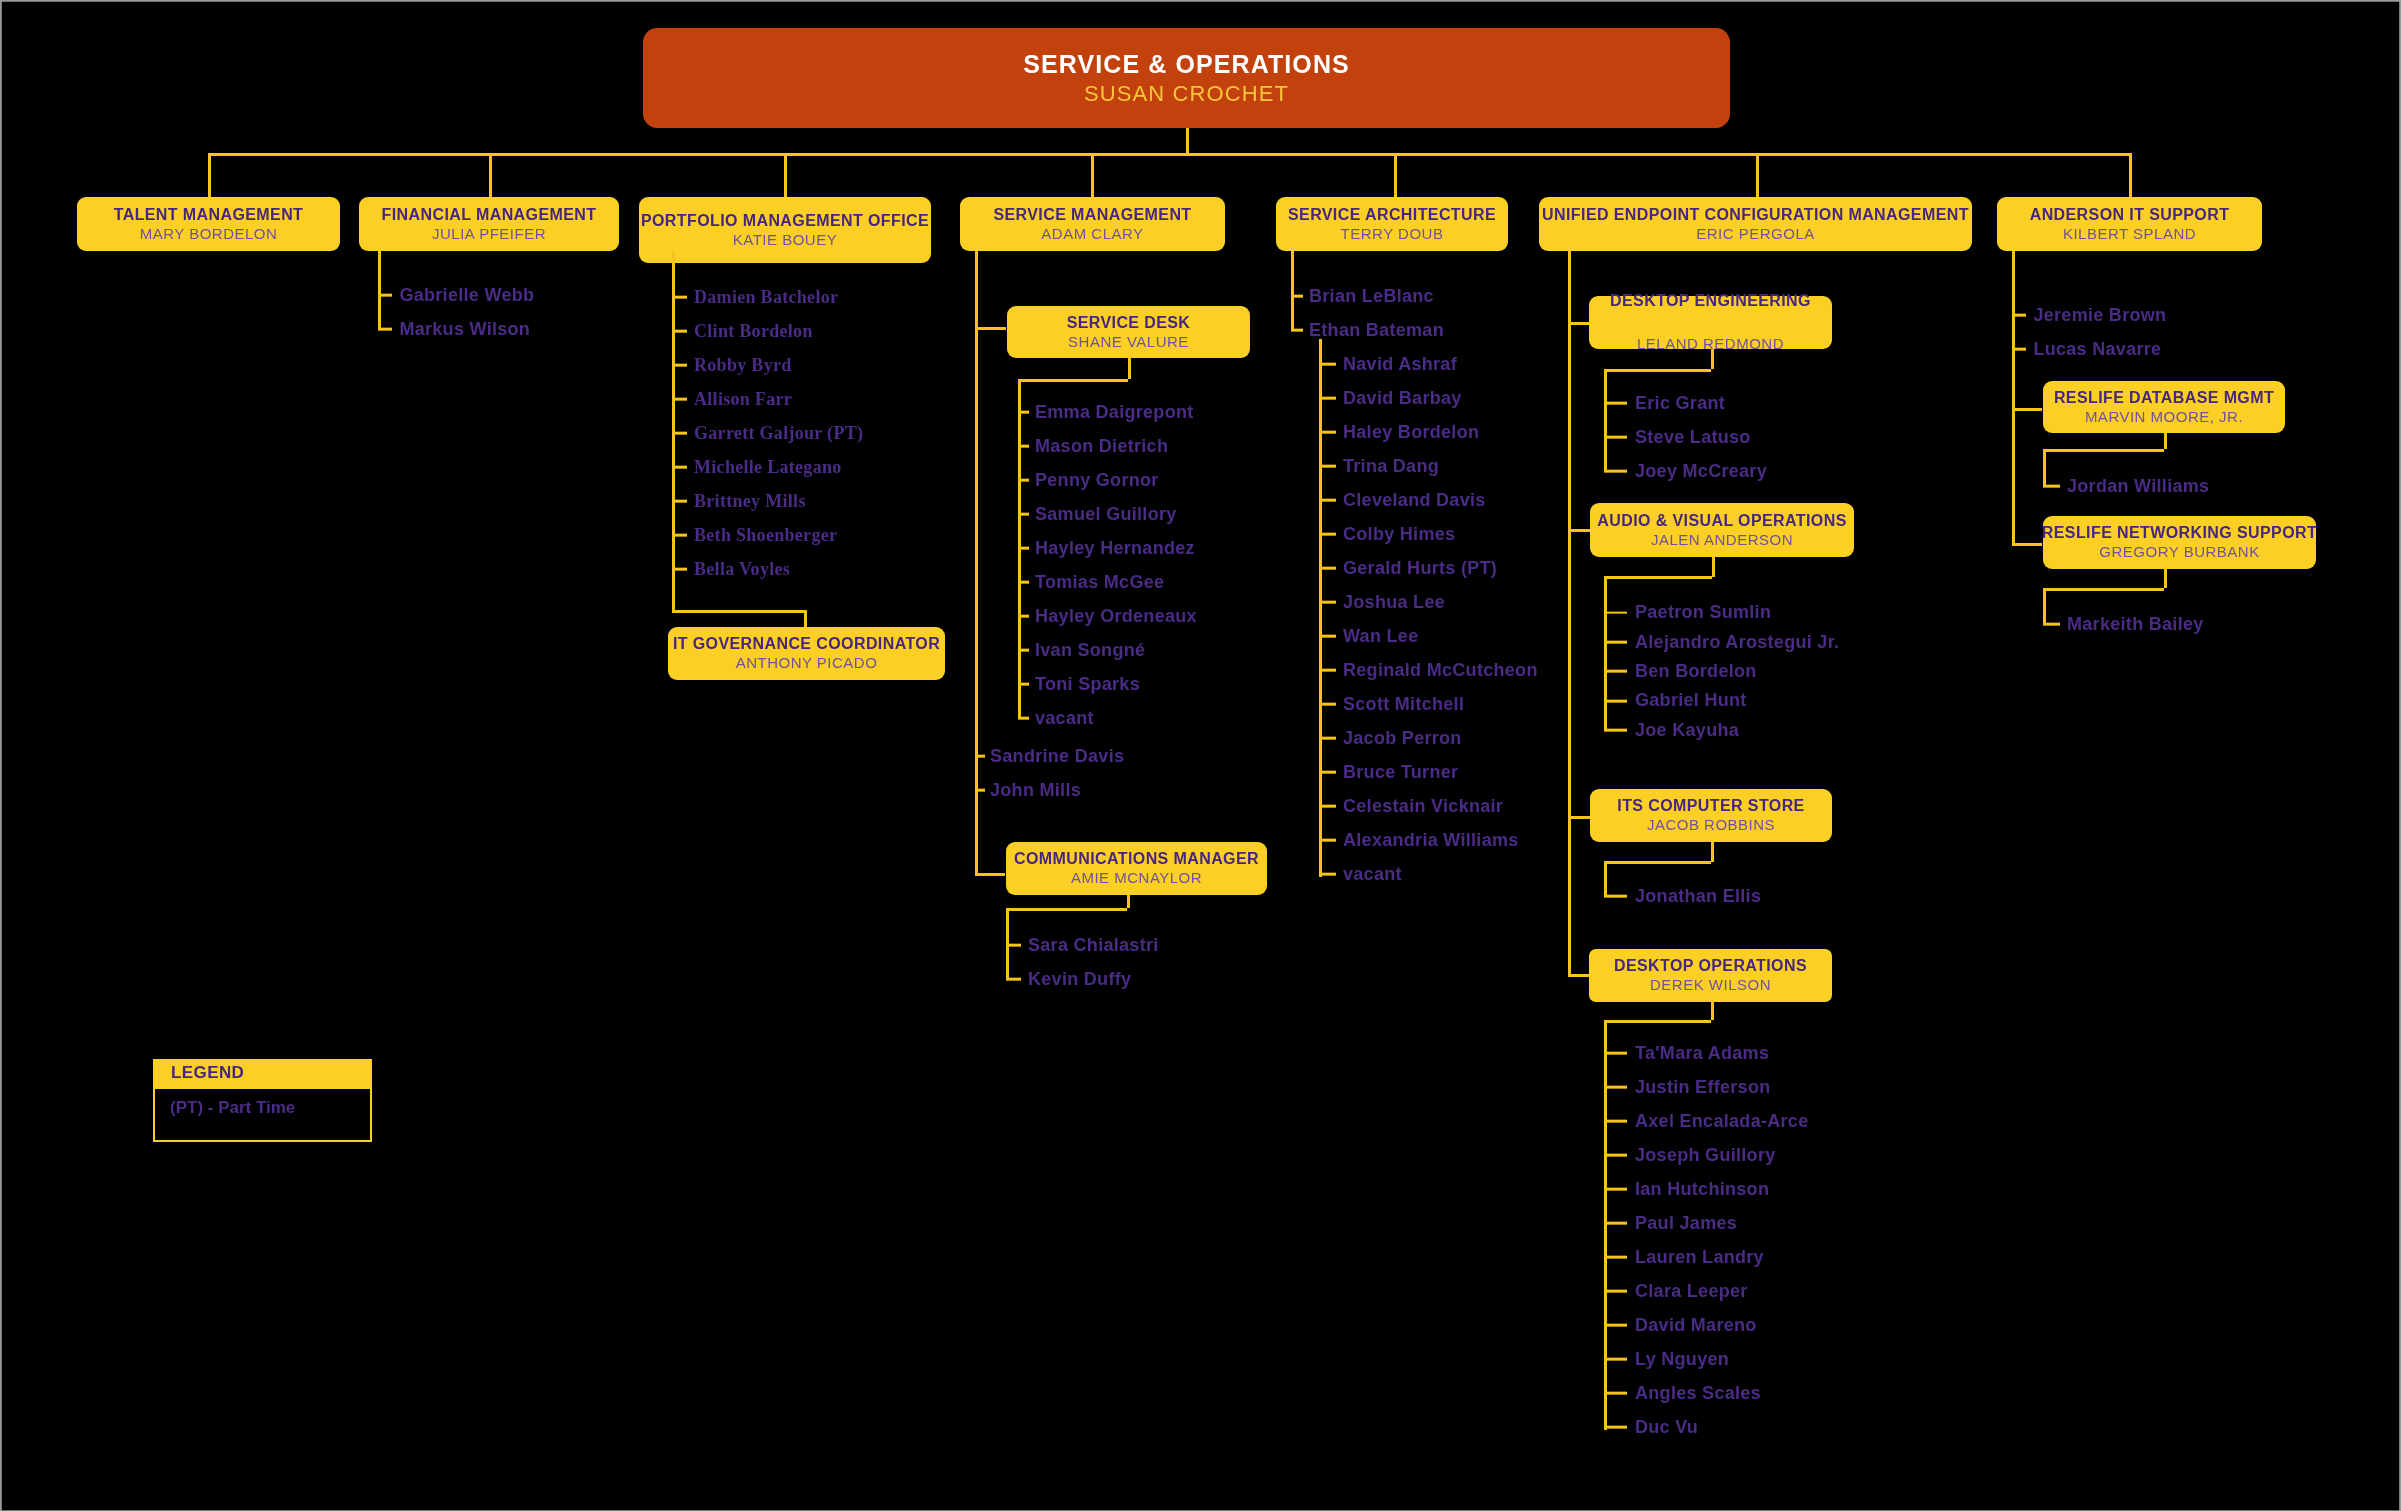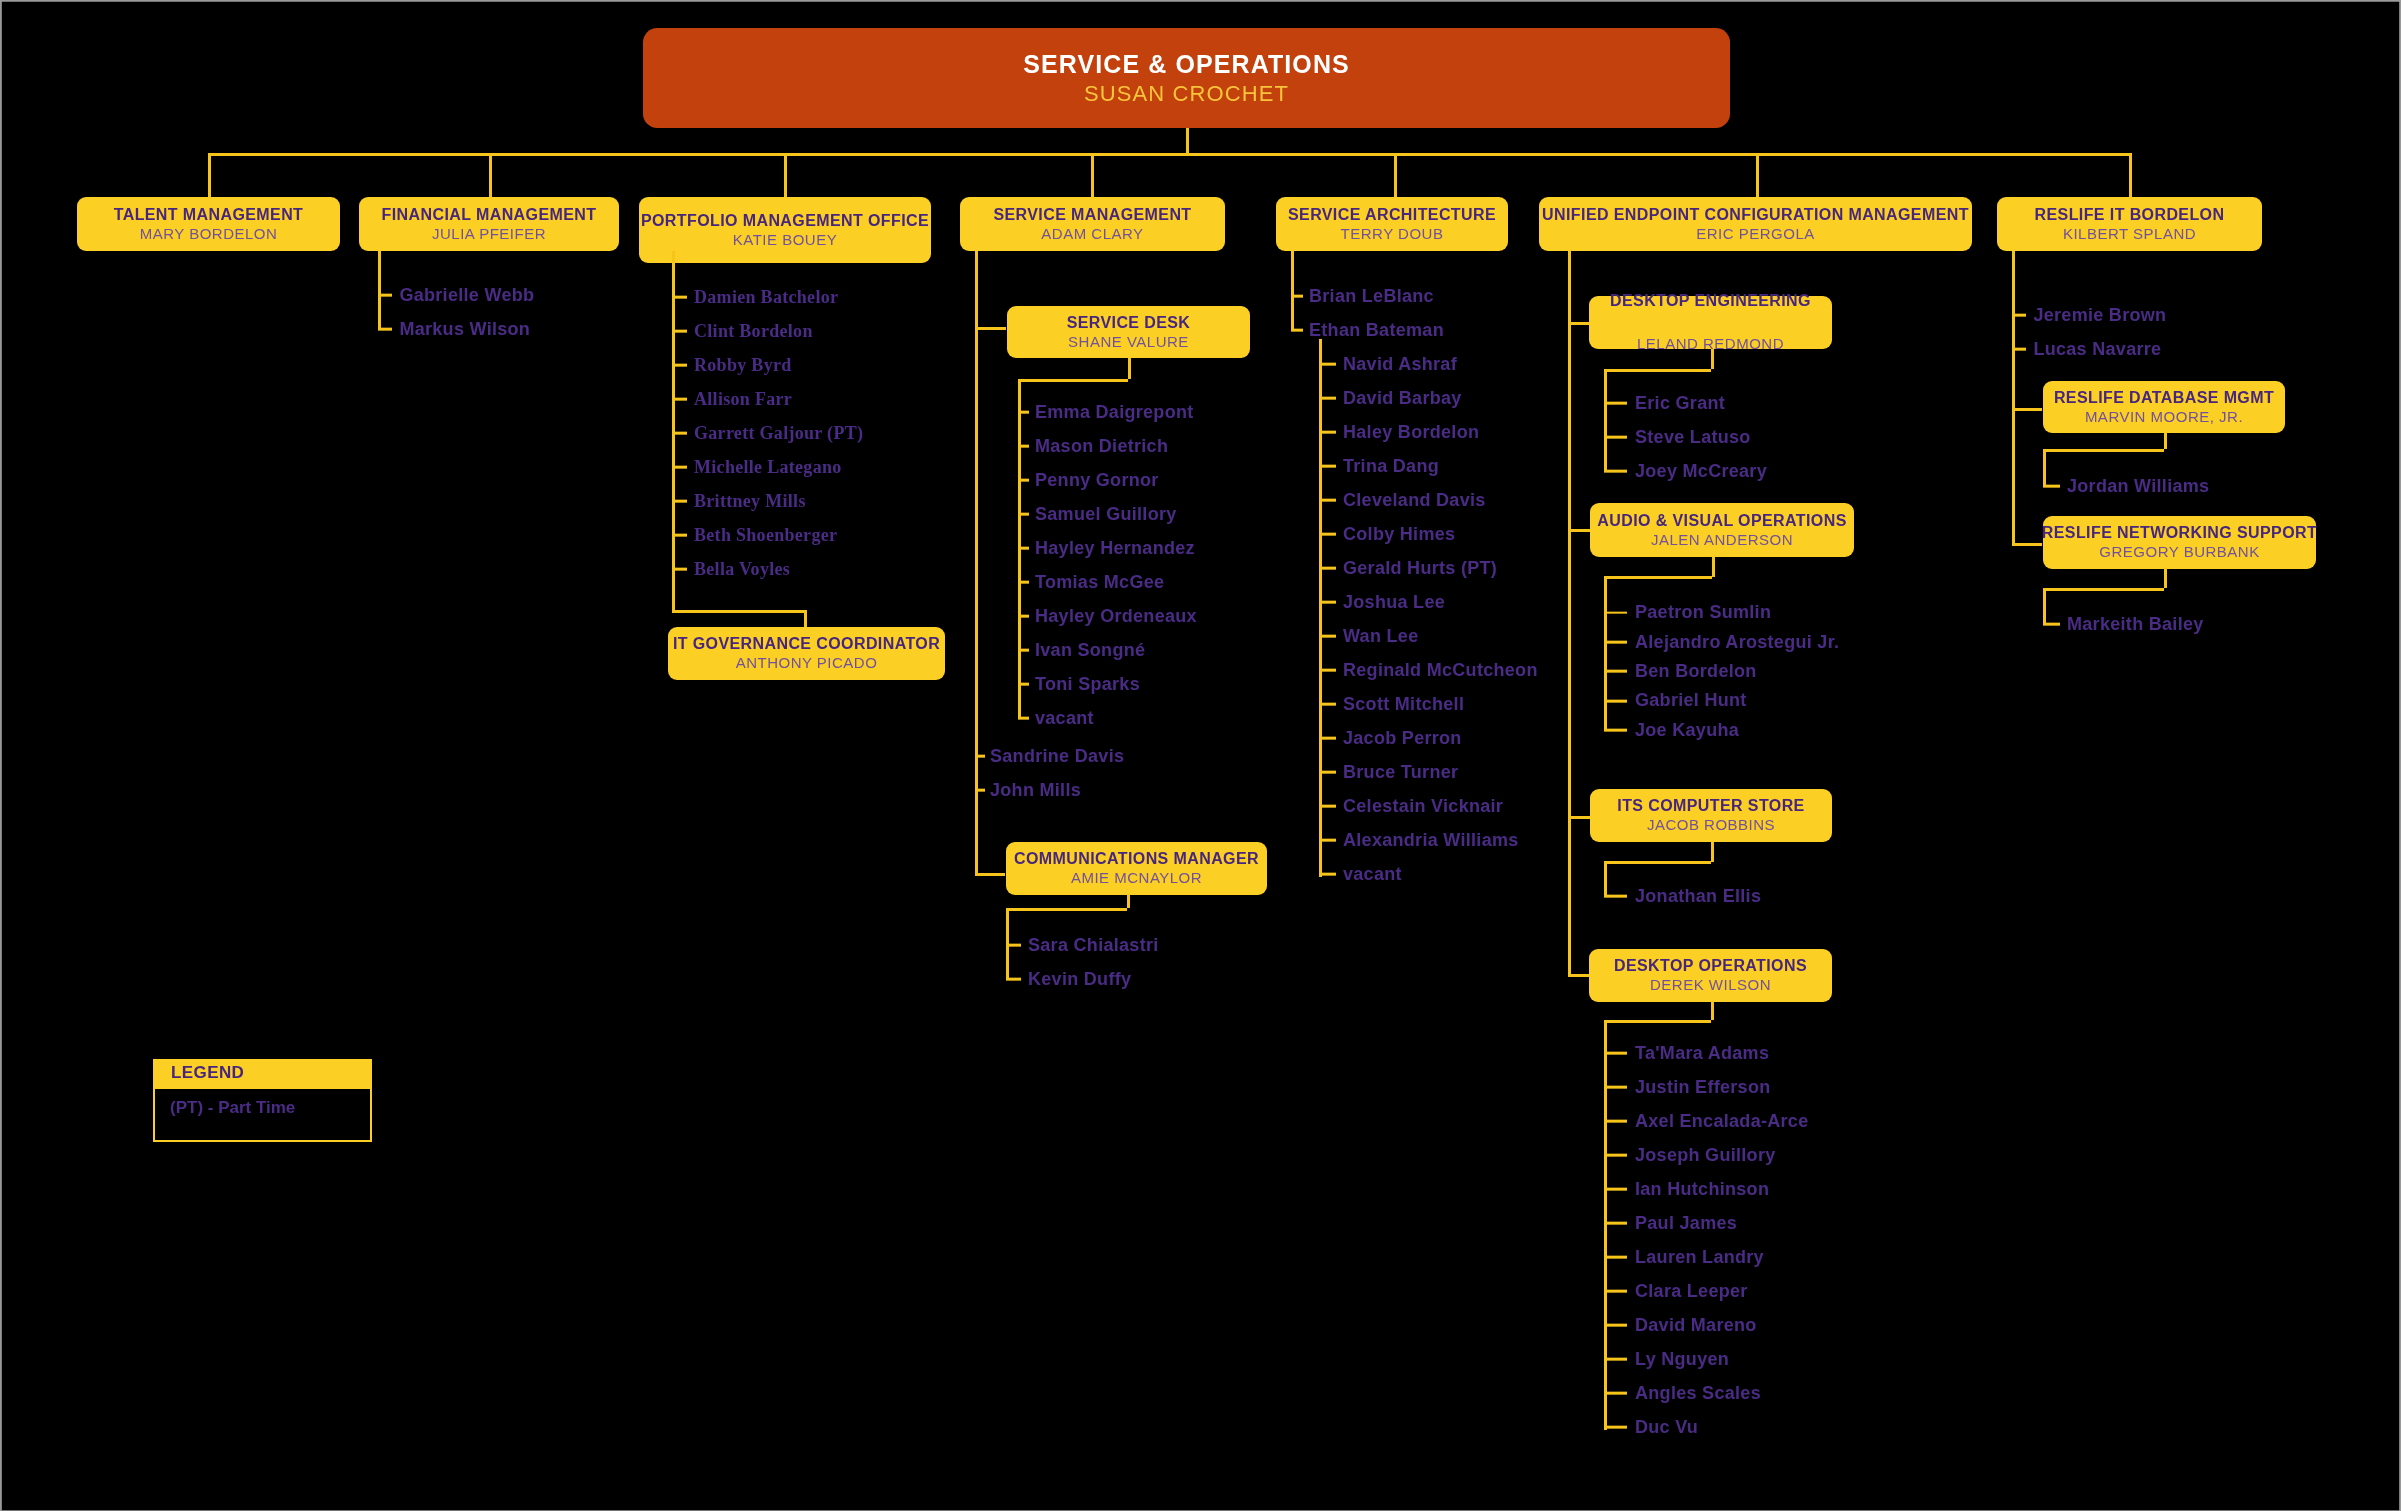--- a/index.html
+++ b/index.html
@@ -79,21 +79,21 @@
   </div>
   <div class="box" style="left:1276px;top:197px;width:232px;height:54px;">
     <span class="t">SERVICE ARCHITECTURE</span>
     <span class="n">TERRY DOUB</span>
   </div>
   <div class="box" style="left:1539px;top:197px;width:433px;height:54px;">
     <span class="t">UNIFIED ENDPOINT CONFIGURATION MANAGEMENT</span>
     <span class="n">ERIC PERGOLA</span>
   </div>
   <div class="box" style="left:1997px;top:197px;width:265px;height:54px;">
-    <span class="t">RESLIFE IT BORDELON</span>
+    <span class="t">ANDERSON IT SUPPORT</span>
     <span class="n">KILBERT SPLAND</span>
   </div>
 
   <div class="vline" style="left:378px;top:251px;height:79px;"></div>
   <div class="namelist" style="left:378px;top:278px;--pad:21.4px;--tick:14.3px;">
 
   <div class="row">
         <span>Gabrielle Webb</span>
       </div>
       <div class="row">
@@ -330,21 +330,21 @@
   <div class="hline" style="left:1604px;top:861px;width:107px;"></div>
   <div class="vline" style="left:1604px;top:861px;height:35px;"></div>
   <div class="namelist" style="left:1604px;top:879px;--pad:31px;--tick:23px;">
 
   <div class="row">
         <span>Jonathan Ellis</span>
       </div>
     </div>
 
   <div class="hline" style="left:1568px;top:974px;width:21.4px;"></div>
-  <div class="box" style="left:1589px;top:949px;width:243px;height:53px;">
+  <div class="box" style="left:1589px;top:949px;width:243px;height:53px;border-radius:7px;">
     <span class="t">DESKTOP OPERATIONS</span>
     <span class="n">DEREK WILSON</span>
   </div>
   <div class="vline" style="left:1711px;top:1001px;height:19px;"></div>
   <div class="hline" style="left:1604px;top:1020px;width:107px;"></div>
   <div class="vline" style="left:1604px;top:1020px;height:410px;"></div>
   <div class="namelist" style="left:1604px;top:1036px;--pad:31px;--tick:23px;">
 
   <div class="row">
         <span>Ta'Mara Adams</span>

